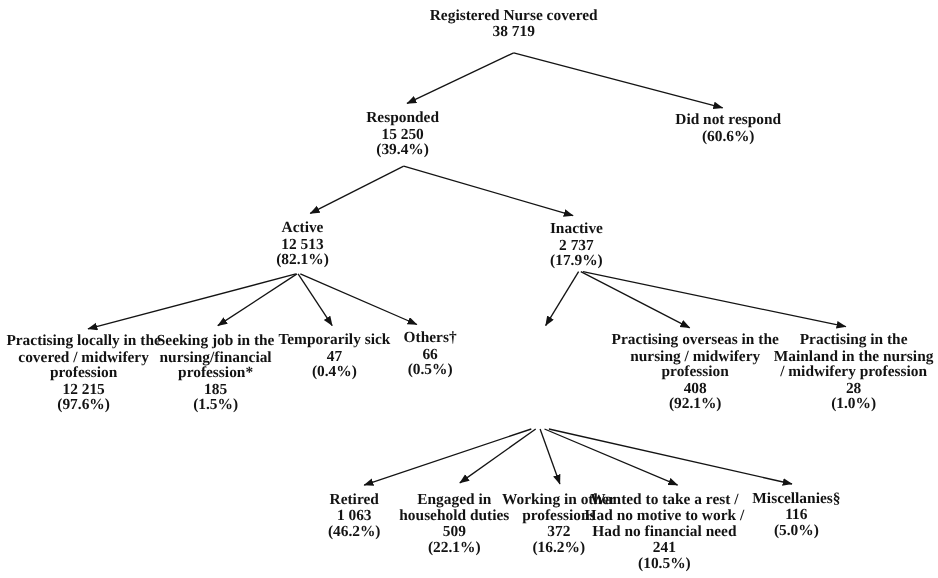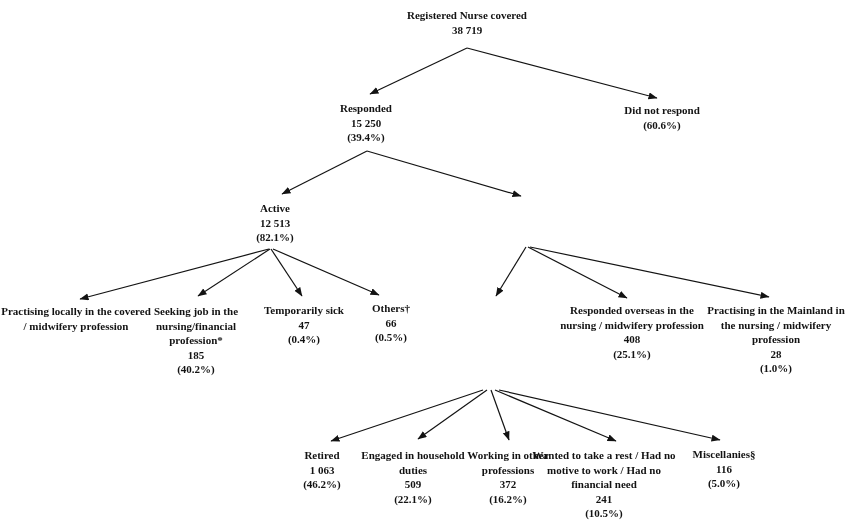--- a/index.html
+++ b/index.html
@@ -14,21 +14,21 @@
   #edges {
     position: absolute;
     left: 0; top: 0;
     width: 853px; height: 525px;
   }
   .node {
     position: absolute;
     transform: translateX(-50%);
     text-align: center;
     font-weight: bold;
-    font-size: 11px;
+    font-size: 14px;
     line-height: 14.5px;
     color: #131313;
     white-space: normal;
   }
   .node .lbl, .node .cnt, .node .pct { display: block; }
 </style>
 </head>
 <body>
 
 <div id="canvas">
@@ -74,48 +74,55 @@
     <span class="lbl">Did not respond</span>
     <span class="pct">(60.6%)</span>
   </div>
 
   <div class="node" style="left:275px; top:201px; width:90px">
     <span class="lbl">Active</span>
     <span class="cnt">12 513</span>
     <span class="pct">(82.1%)</span>
   </div>
 
+  <div class="node" style="left:524px; top:202px; width:90px">
+    <span class="lbl">Inactive</span>
+    <span class="cnt">2 737</span>
+    <span class="pct">(17.9%)</span>
+  </div>
 
   <div class="node" style="left:76px; top:304px; width:152px">
     <span class="lbl">Practising locally in the covered / midwifery profession</span>
+    <span class="cnt">12 215</span>
+    <span class="pct">(97.6%)</span>
   </div>
 
   <div class="node" style="left:196px; top:304px; width:125px">
     <span class="lbl">Seeking job in the nursing/financial profession*</span>
     <span class="cnt">185</span>
-    <span class="pct">(40.2%)</span>
+    <span class="pct">(1.5%)</span>
   </div>
 
   <div class="node" style="left:304px; top:303px; width:115px">
     <span class="lbl">Temporarily sick</span>
     <span class="cnt">47</span>
     <span class="pct">(0.4%)</span>
   </div>
 
   <div class="node" style="left:391px; top:301px; width:70px">
     <span class="lbl">Others†</span>
     <span class="cnt">66</span>
     <span class="pct">(0.5%)</span>
   </div>
 
 
   <div class="node" style="left:632px; top:303px; width:158px">
-    <span class="lbl">Responded overseas in the nursing / midwifery profession</span>
+    <span class="lbl">Practising overseas in the nursing / midwifery profession</span>
     <span class="cnt">408</span>
-    <span class="pct">(25.1%)</span>
+    <span class="pct">(92.1%)</span>
   </div>
 
   <div class="node" style="left:776px; top:303px; width:152px">
     <span class="lbl">Practising in the Mainland in the nursing / midwifery profession</span>
     <span class="cnt">28</span>
     <span class="pct">(1.0%)</span>
   </div>
 
   <div class="node" style="left:322px; top:448px; width:80px">
     <span class="lbl">Retired</span>

